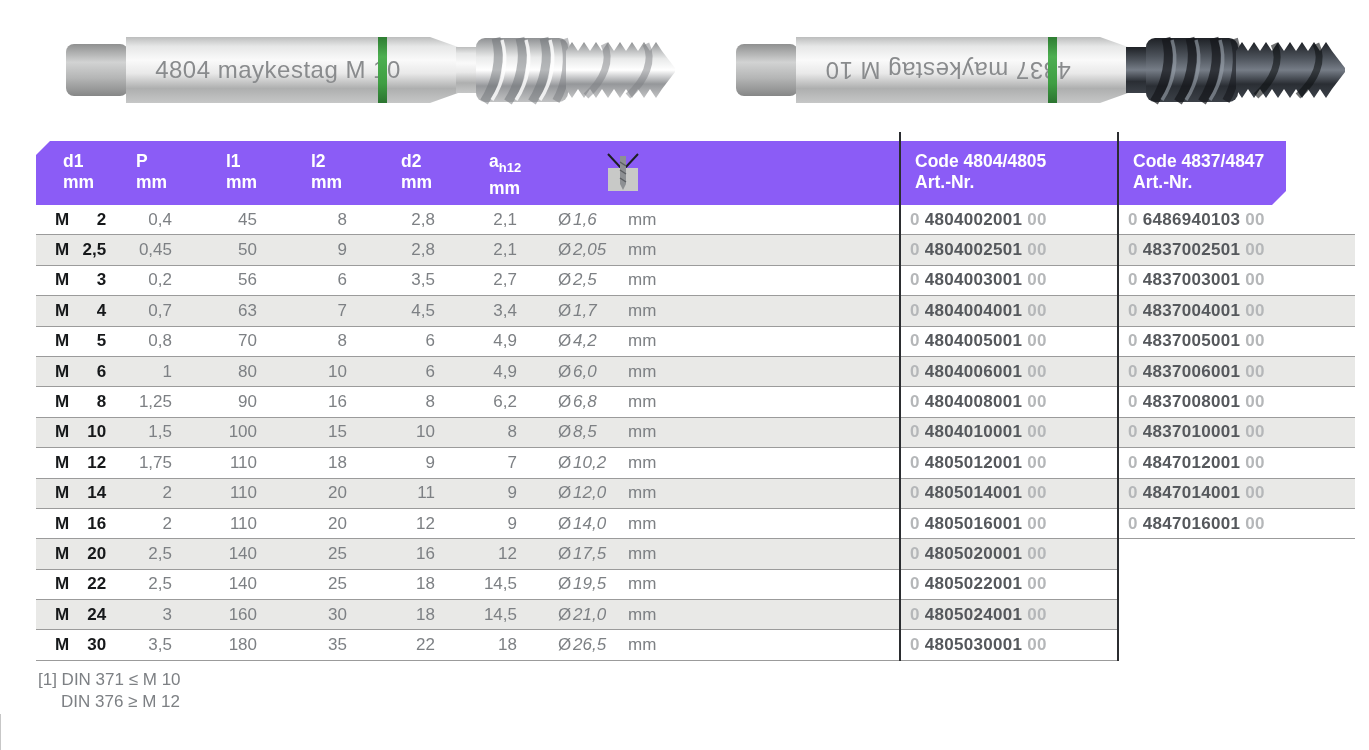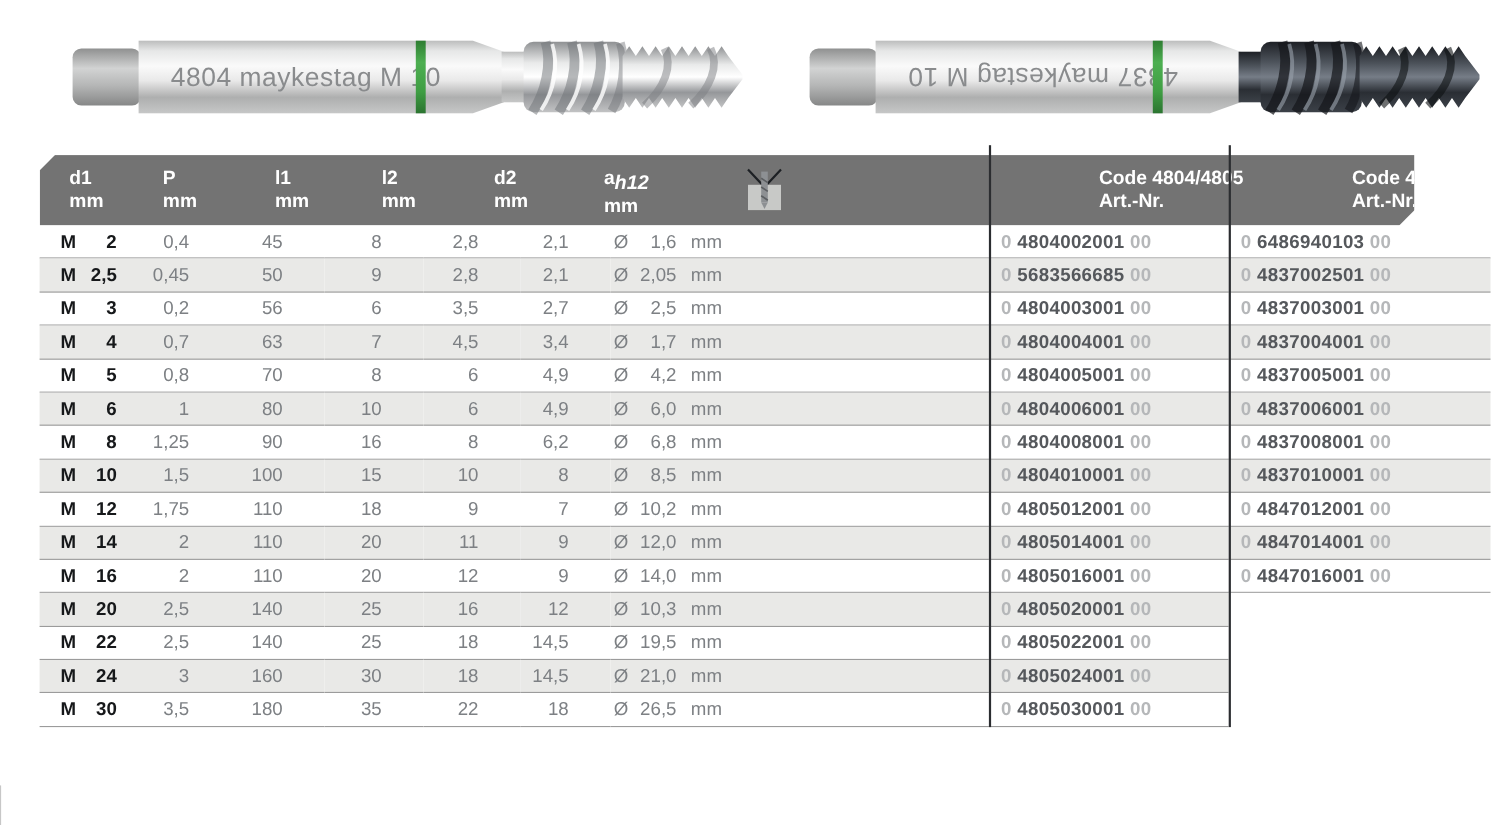--- a/index.html
+++ b/index.html
@@ -7,40 +7,40 @@
         font-family:"Liberation Sans",sans-serif;}
 
   
   .tap-svg{position:absolute;top:22px;}
   .tap-svg.left{left:56px;}
   .tap-svg.right{left:726px;}
 
   
   .table-wrap{position:absolute;left:36px;top:132px;width:1319px;}
   .grid9{display:grid;grid-template-columns:84px 90px 85px 90px 88px 82px 344px 218px 238px;}
-  .thead{position:absolute;left:0;top:9px;width:1250px;height:64px;background:#737373;color:#fff;
-         clip-path:polygon(14px 0,100% 0,100% calc(100% - 14px),calc(100% - 14px) 100%,0 100%,0 14px);gap:12px;}
+  .thead{position:absolute;left:0;top:9px;width:1250px;height:64px;background:#8b5cf6;color:#fff;
+         clip-path:polygon(14px 0,100% 0,100% calc(100% - 14px),calc(100% - 14px) 100%,0 100%,0 14px);}
   .hc{padding-top:10px;line-height:21px;font-weight:bold;font-size:17.5px;padding-left:16px;}
   .hc-d1{padding-left:27px;}
-  .hc sub{font-size:18px;font-style:italic;}
+  .hc sub{font-size:13px;}
   .hc-drill{display:flex;align-items:center;padding:0 0 0 46px;}
   .hc-code{}
 
   .tbody{position:absolute;left:0;top:73px;width:1319px;}
   .trow{height:30.4px;}
   .cell{display:flex;align-items:center;border-bottom:1px solid #9b9b9b;
         font-size:17px;color:#7d8084;box-sizing:border-box;}
   .trow:nth-child(even) .cell:not(.empty){background:#e9e9e7;}
   .cell.empty{background:#ffffff;border-bottom:none;}
   .num{justify-content:flex-end;padding-right:38px;}
   .c-d1{padding-left:19px;color:#16181a;font-weight:bold;}
   .mval{display:inline-block;width:37px;text-align:right;}
   .c-drill{padding-left:3px;}
   .dia{display:inline-block;width:15px;}
-  .dval{display:inline-block;width:42px;text-align:right;}
+  .dval{display:inline-block;width:42px;text-align:left;font-style:italic;}
   .dunit{margin-left:13px;}
   .code{padding-left:11px;font-weight:bold;letter-spacing:.3px;}
   .code .dk{color:#55585c;margin:0 5px;text-align:center;}
   .code .lt{color:#b5b7b9;}
 
   .vline{position:absolute;top:0;width:2px;height:529px;background:#2b2d30;}
   .vline.v1{left:863px;}
   .vline.v2{left:1081px;}
 
   .footnote{position:absolute;left:38px;top:669px;font-size:17px;color:#7d8084;line-height:22px;}
@@ -210,21 +210,21 @@
           <div class="cell num">9</div>
           <div class="cell num">2,8</div>
           <div class="cell num">2,1</div>
           <div class="cell c-drill">
             <span class="dia">Ø</span>
             <span class="dval">2,05</span>
             <span class="dunit">mm</span>
           </div>
           <div class="cell code">
             <span class="lt">0</span>
-            <span class="dk">5683566685</span>
+            <span class="dk">4804002501</span>
             <span class="lt">00</span>
           </div>
           <div class="cell code">
             <span class="lt">0</span>
             <span class="dk">4837002501</span>
             <span class="lt">00</span>
           </div>
         </div>
 
         <div class="trow grid9">
@@ -475,21 +475,21 @@
             <span>M</span>
             <span class="mval">20</span>
           </div>
           <div class="cell num">2,5</div>
           <div class="cell num">140</div>
           <div class="cell num">25</div>
           <div class="cell num">16</div>
           <div class="cell num">12</div>
           <div class="cell c-drill">
             <span class="dia">Ø</span>
-            <span class="dval">10,3</span>
+            <span class="dval">17,5</span>
             <span class="dunit">mm</span>
           </div>
           <div class="cell code">
             <span class="lt">0</span>
             <span class="dk">4805020001</span>
             <span class="lt">00</span>
           </div>
           <div class="cell code empty">
             <span class="lt"></span>
             <span class="dk"></span>
@@ -577,15 +577,19 @@
             <span class="lt"></span>
           </div>
         </div>
 
     </div>
 
     <div class="vline v1"></div>
     <div class="vline v2"></div>
   </div>
 
+  <div class="footnote">
+    <div class="fn1">[1] DIN 371 ≤ M 10</div>
+    <div class="fn2">DIN 376 ≥ M 12</div>
+  </div>
 
   <div class="edge-line"></div>
 </div>
 
 </body></html>

